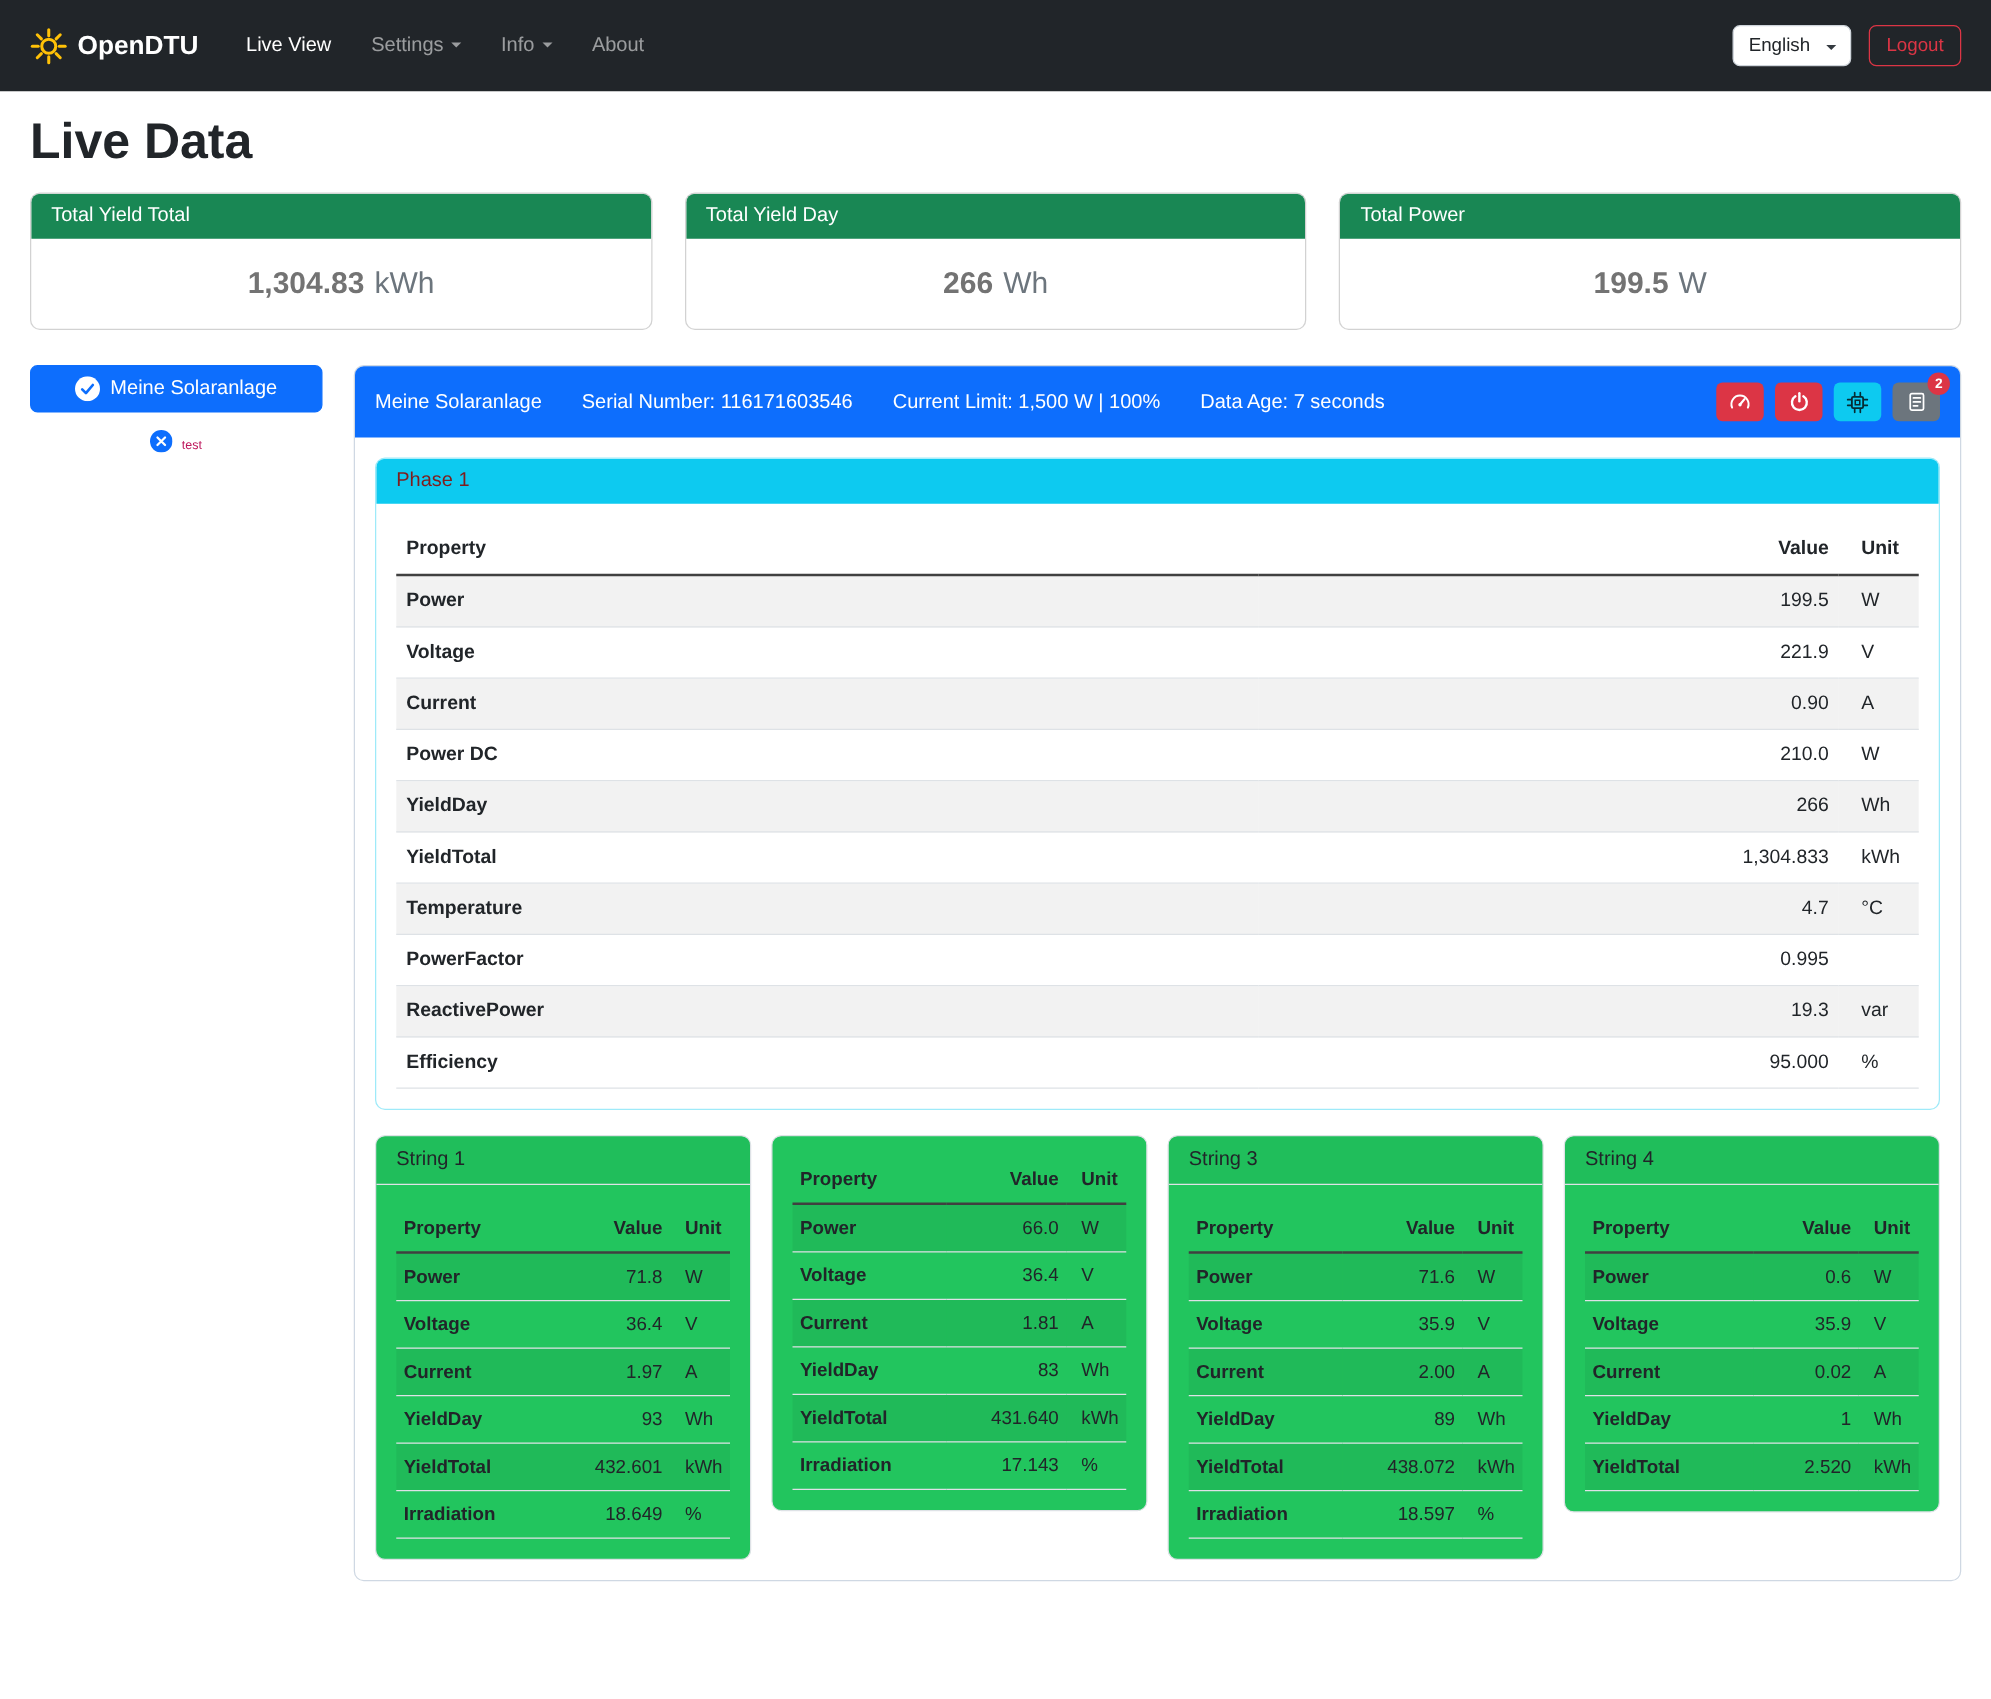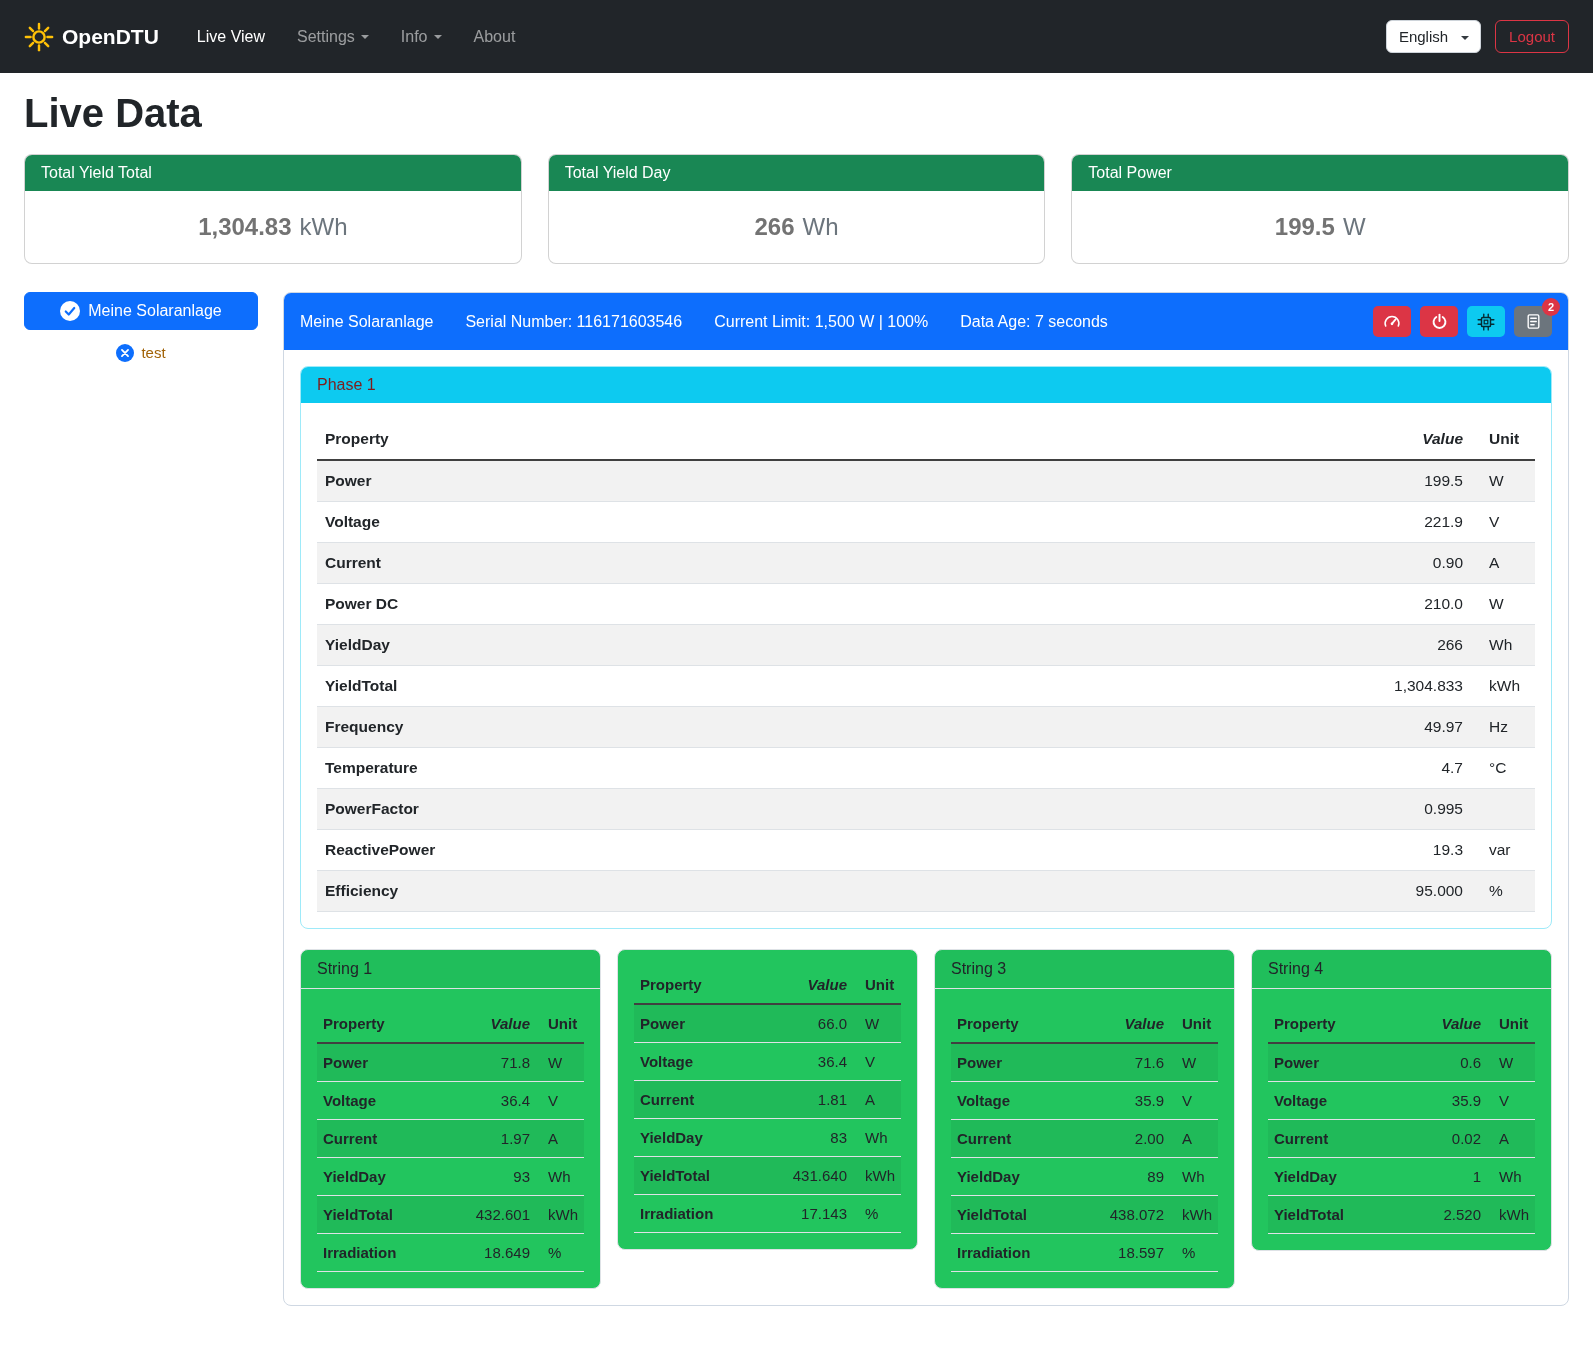--- a/index.html
+++ b/index.html
@@ -41,22 +41,22 @@
   .summary-value { font-size: 24px; font-weight: 700; color: #737373; }
   .summary-unit { font-size: 24px; color: #6c757d; margin-left: 8px; }
 
   
   .content-row { display: flex; align-items: flex-start; }
   .sidebar { width: 234px; margin-right: 25px; flex: none; }
   .inverter-btn { width: 100%; background: #0d6efd; border: 1px solid #0d6efd;
     color: #fff; border-radius: 6px; padding: 8px 12px; font-size: 16px;
     display: flex; align-items: center; justify-content: center; gap: 8px;
     cursor: pointer; font-family: inherit; }
-  .inverter-test { margin-top: 14px; display: flex; align-items: flex-start;
-    justify-content: center; gap: 7px; font-size: 15px; color: #a16207;
+  .inverter-test { margin-top: 14px; display: flex; align-items: flex-end;
+    justify-content: center; gap: 7px; font-size: 10px; color: #be185d;
     cursor: pointer; }
 
   
   .panel { flex: 1; border: 1px solid #cfd8e3; border-radius: 8px; background: #fff; }
   .panel-header { background: #0d6efd; color: #fff; border-radius: 7px 7px 0 0;
     padding: 13px 16px; display: flex; align-items: center; gap: 32px; font-size: 16px; }
   .panel-header .ph-text { white-space: nowrap; }
   .panel-actions { margin-left: auto; display: flex; gap: 9px; }
   .icon-btn { width: 38px; height: 31px; border: none; border-radius: 5px;
     display: flex; align-items: center; justify-content: center; cursor: pointer;
@@ -76,21 +76,21 @@
   .phase-head { background: #0dcaf0; color: #7f1d1d; padding: 9px 16px; font-size: 16px; }
   .phase-body { padding: 16px; }
 
   table.data-table { width: 100%; border-collapse: collapse; font-size: 15.5px; }
   table.data-table th, table.data-table td { padding: 11px 8px; text-align: left; }
   table.data-table thead th { border-bottom: 2px solid #404040; font-weight: 700; }
   table.data-table tbody td { border-bottom: 1px solid #dee2e6; }
   table.data-table tbody tr:nth-child(odd) { background: rgba(0,0,0,.05); }
   table.data-table .prop { font-weight: 700; }
   table.data-table .val { text-align: right; white-space: nowrap; }
-  table.data-table th.val { text-align: right; font-style: italic; }
+  table.data-table th.val { text-align: right; }
   table.data-table .unit { width: 64px; padding-left: 18px; white-space: nowrap; }
 
   
   .strings-row { display: flex; gap: 16px; align-items: flex-start; }
   .string-card { flex: 1; border: 1px solid #dee2e6; border-radius: 8px;
     background: #22c55e; overflow: hidden; }
   .string-head { background: rgba(0,0,0,.03); border-bottom: 1px solid #dee2e6;
     padding: 10px 16px; font-size: 16px; }
   .string-body { padding: 16px; }
   .string-card table.data-table { font-size: 15px; }
@@ -284,25 +284,20 @@
                     <td class="val">266</td>
                     <td class="unit">Wh</td>
                   </tr>
 
                   <tr>
                     <td class="prop">YieldTotal</td>
                     <td class="val">1,304.833</td>
                     <td class="unit">kWh</td>
                   </tr>
 
-                  <tr>
-                    <td class="prop">Frequency</td>
-                    <td class="val">49.97</td>
-                    <td class="unit">Hz</td>
-                  </tr>
 
                   <tr>
                     <td class="prop">Temperature</td>
                     <td class="val">4.7</td>
                     <td class="unit">°C</td>
                   </tr>
 
                   <tr>
                     <td class="prop">PowerFactor</td>
                     <td class="val">0.995</td>

